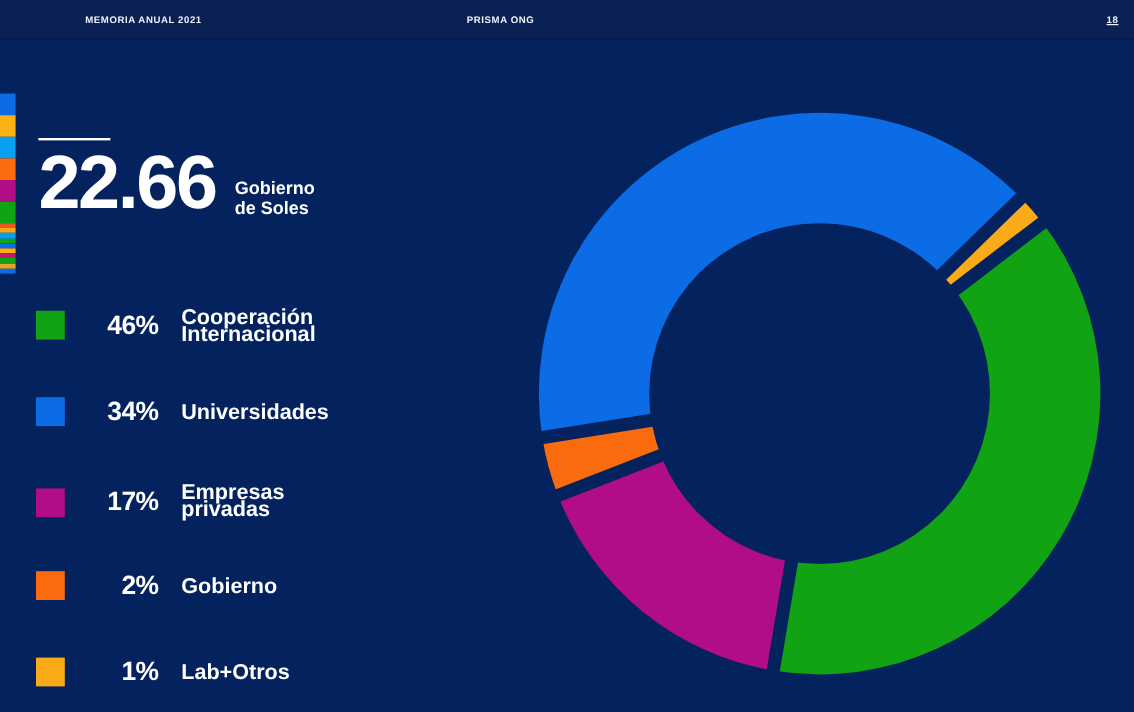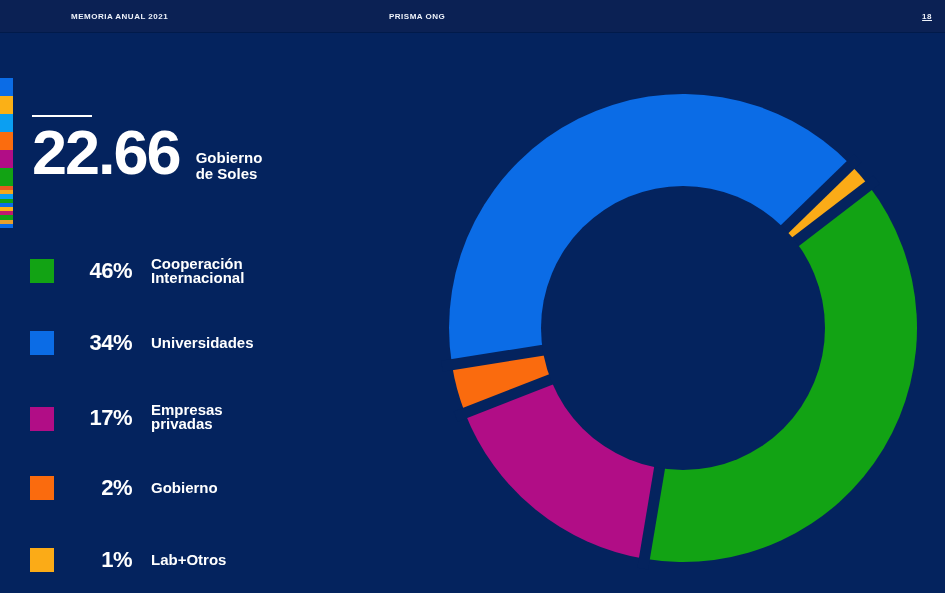--- a/index.html
+++ b/index.html
@@ -54,21 +54,21 @@
   
   .legend-item {
     position: absolute; left: 30px; display: flex; align-items: center;
   }
   .legend-swatch { width: 24px; height: 24px; flex: 0 0 24px; }
   .legend-pct {
     width: 70px; margin-left: 8px; text-align: right;
     font-size: 22px; font-weight: bold; letter-spacing: -0.5px;
   }
   .legend-label {
-    margin-left: 19px; font-size: 15px; font-weight: bold; line-height: 14px;
+    margin-left: 19px; font-size: 18px; font-weight: bold; line-height: 14px;
     white-space: nowrap;
   }
   .li-1 { top: 257px; }
   .li-2 { top: 330px; }
   .li-3 { top: 403px; align-items: flex-end; }
   .li-4 { top: 475px; }
   .li-5 { top: 547px; }
 
   
   .chart-layer {

